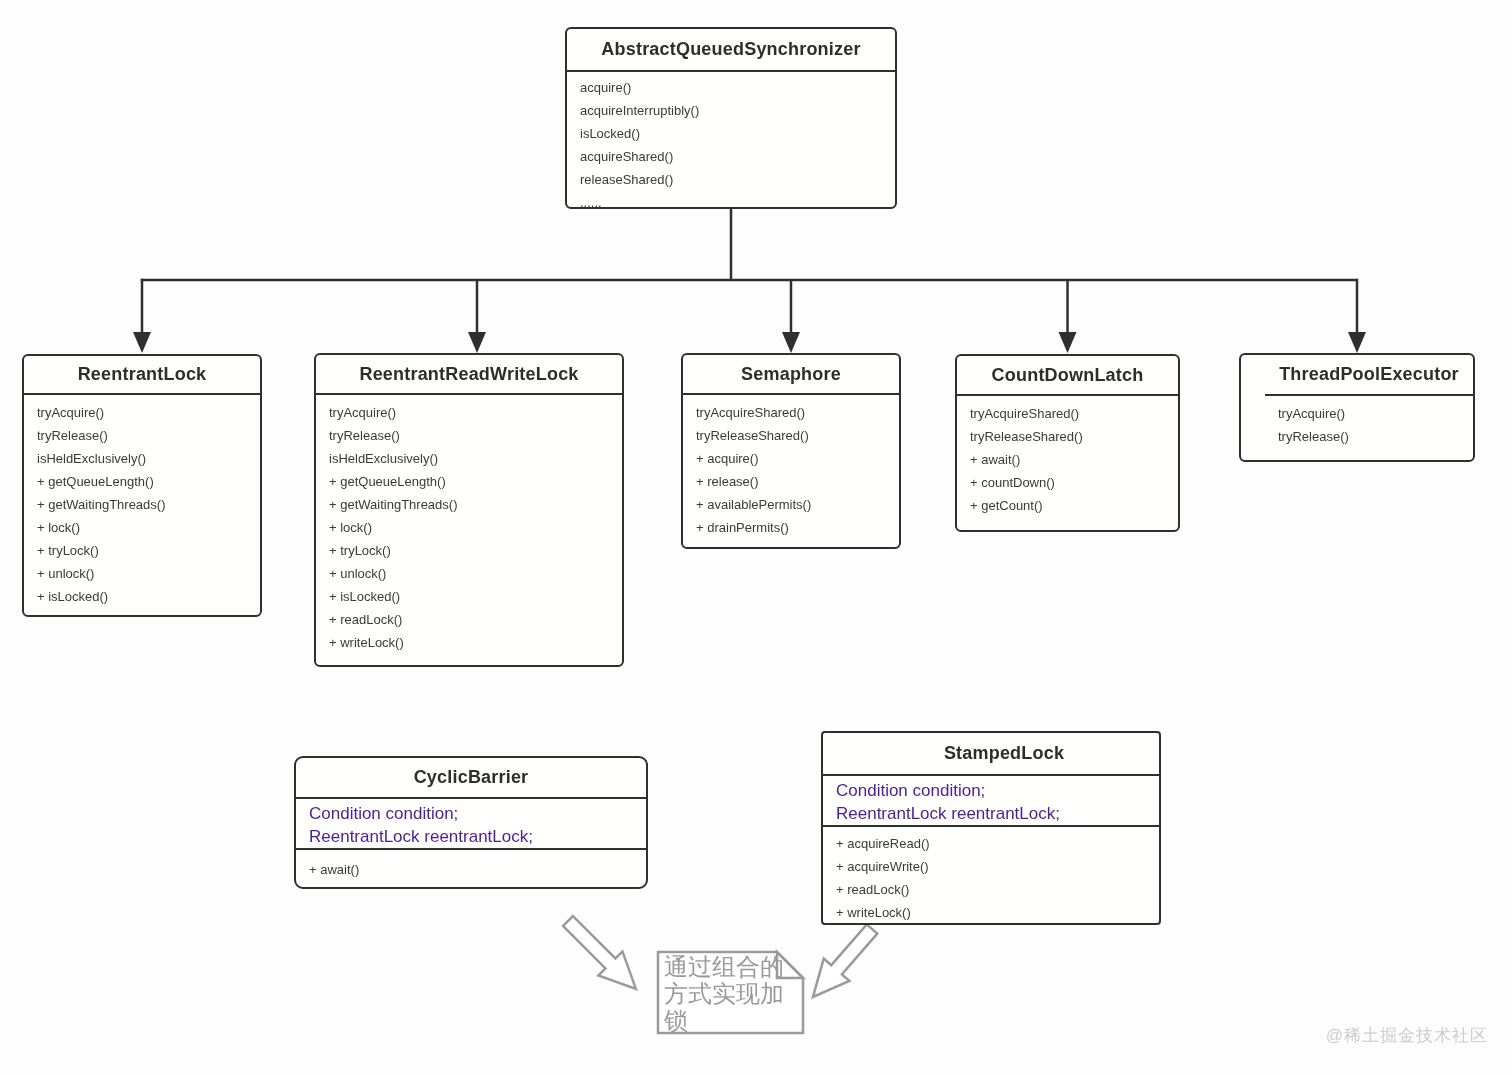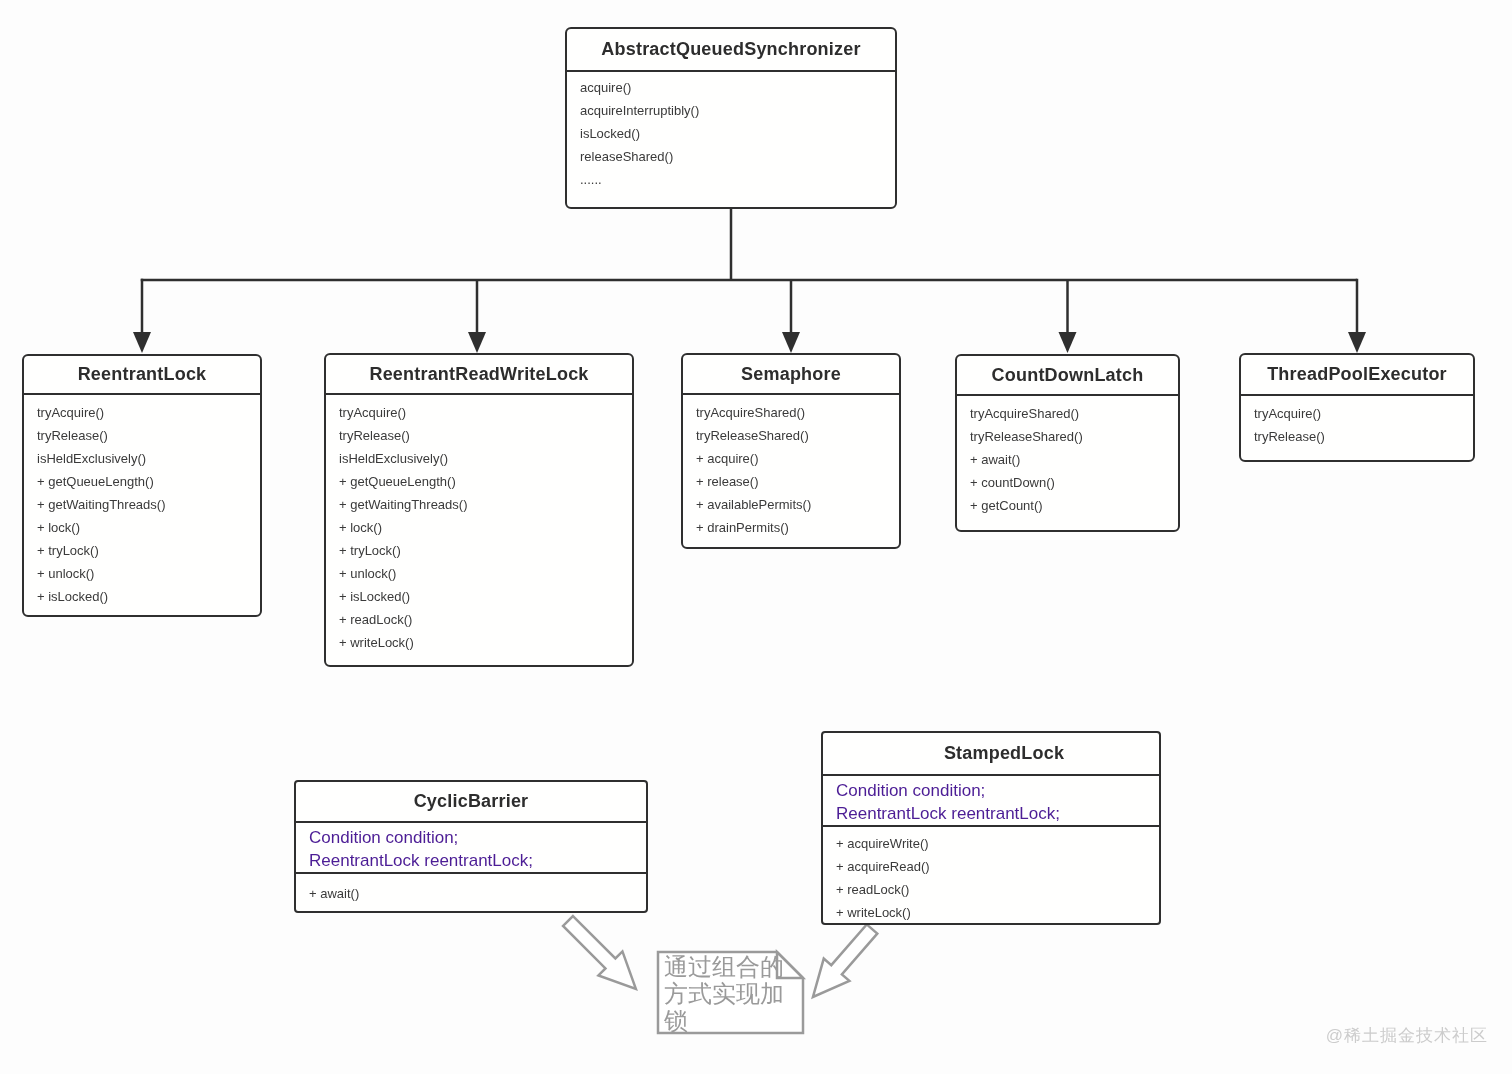--- a/index.html
+++ b/index.html
@@ -113,41 +113,42 @@
       </g>
     </g>
   </svg>
 
   <div class="cbox" style="left:565px; top:27px; width:332px; height:182px;">
     <div class="ctitle" style="height:43px;">AbstractQueuedSynchronizer</div>
     <div class="cbody" style="padding-top:4px;">
         <div class="member">acquire()</div>
         <div class="member">acquireInterruptibly()</div>
         <div class="member">isLocked()</div>
+        <div class="member">acquireShared()</div>
         <div class="member">releaseShared()</div>
         <div class="member">......</div>
       </div>
   </div>
 
   <div class="cbox" style="left:22px; top:354px; width:240px; height:263px;">
     <div class="ctitle" style="height:39px;">ReentrantLock</div>
     <div class="cbody">
         <div class="member">tryAcquire()</div>
         <div class="member">tryRelease()</div>
         <div class="member">isHeldExclusively()</div>
         <div class="member">+ getQueueLength()</div>
         <div class="member">+ getWaitingThreads()</div>
         <div class="member">+ lock()</div>
         <div class="member">+ tryLock()</div>
         <div class="member">+ unlock()</div>
         <div class="member">+ isLocked()</div>
       </div>
   </div>
 
-  <div class="cbox" style="left:324px; top:353px; width:310px; height:314px;justify-content:center;">
+  <div class="cbox" style="left:314px; top:353px; width:310px; height:314px;justify-content:center;">
     <div class="ctitle" style="height:40px;">ReentrantReadWriteLock</div>
     <div class="cbody">
         <div class="member">tryAcquire()</div>
         <div class="member">tryRelease()</div>
         <div class="member">isHeldExclusively()</div>
         <div class="member">+ getQueueLength()</div>
         <div class="member">+ getWaitingThreads()</div>
         <div class="member">+ lock()</div>
         <div class="member">+ tryLock()</div>
         <div class="member">+ unlock()</div>
@@ -173,48 +174,48 @@
     <div class="ctitle" style="height:40px;">CountDownLatch</div>
     <div class="cbody">
         <div class="member">tryAcquireShared()</div>
         <div class="member">tryReleaseShared()</div>
         <div class="member">+ await()</div>
         <div class="member">+ countDown()</div>
         <div class="member">+ getCount()</div>
       </div>
   </div>
 
-  <div class="cbox" style="left:1239px; top:353px; width:236px; height:109px;">
+  <div class="cbox" style="left:1239px; top:353px; width:236px; height:109px;padding-left:24px;">
     <div class="ctitle" style="height:41px;">ThreadPoolExecutor</div>
     <div class="cbody">
         <div class="member">tryAcquire()</div>
         <div class="member">tryRelease()</div>
       </div>
   </div>
 
-  <div class="cbox" style="left:294px; top:780px; width:354px; height:133px; border-radius:4px;">
+  <div class="cbox" style="left:294px; top:756px; width:354px; height:133px; border-radius:9px;">
     <div class="ctitle" style="height:41px;">CyclicBarrier</div>
     <div class="cfields">
         <div class="member">Condition condition;</div>
         <div class="member">ReentrantLock reentrantLock;</div>
       </div>
     <div class="cbody" style="padding-top:8px;">
         <div class="member">+ await()</div>
       </div>
   </div>
 
   <div class="cbox" style="left:821px; top:731px; width:340px; height:194px; border-radius:4px;">
     <div class="ctitle" style="height:43px;padding-left:26px;">StampedLock</div>
     <div class="cfields">
         <div class="member">Condition condition;</div>
         <div class="member">ReentrantLock reentrantLock;</div>
       </div>
     <div class="cbody" style="padding-top:5px;">
+        <div class="member">+ acquireRead()</div>
         <div class="member">+ acquireWrite()</div>
-        <div class="member">+ acquireRead()</div>
         <div class="member">+ readLock()</div>
         <div class="member">+ writeLock()</div>
       </div>
   </div>
 
   <div id="note-text">通过组合的方式实现加锁</div>
 
   <div id="watermark">@稀土掘金技术社区</div>
 
 </div>

